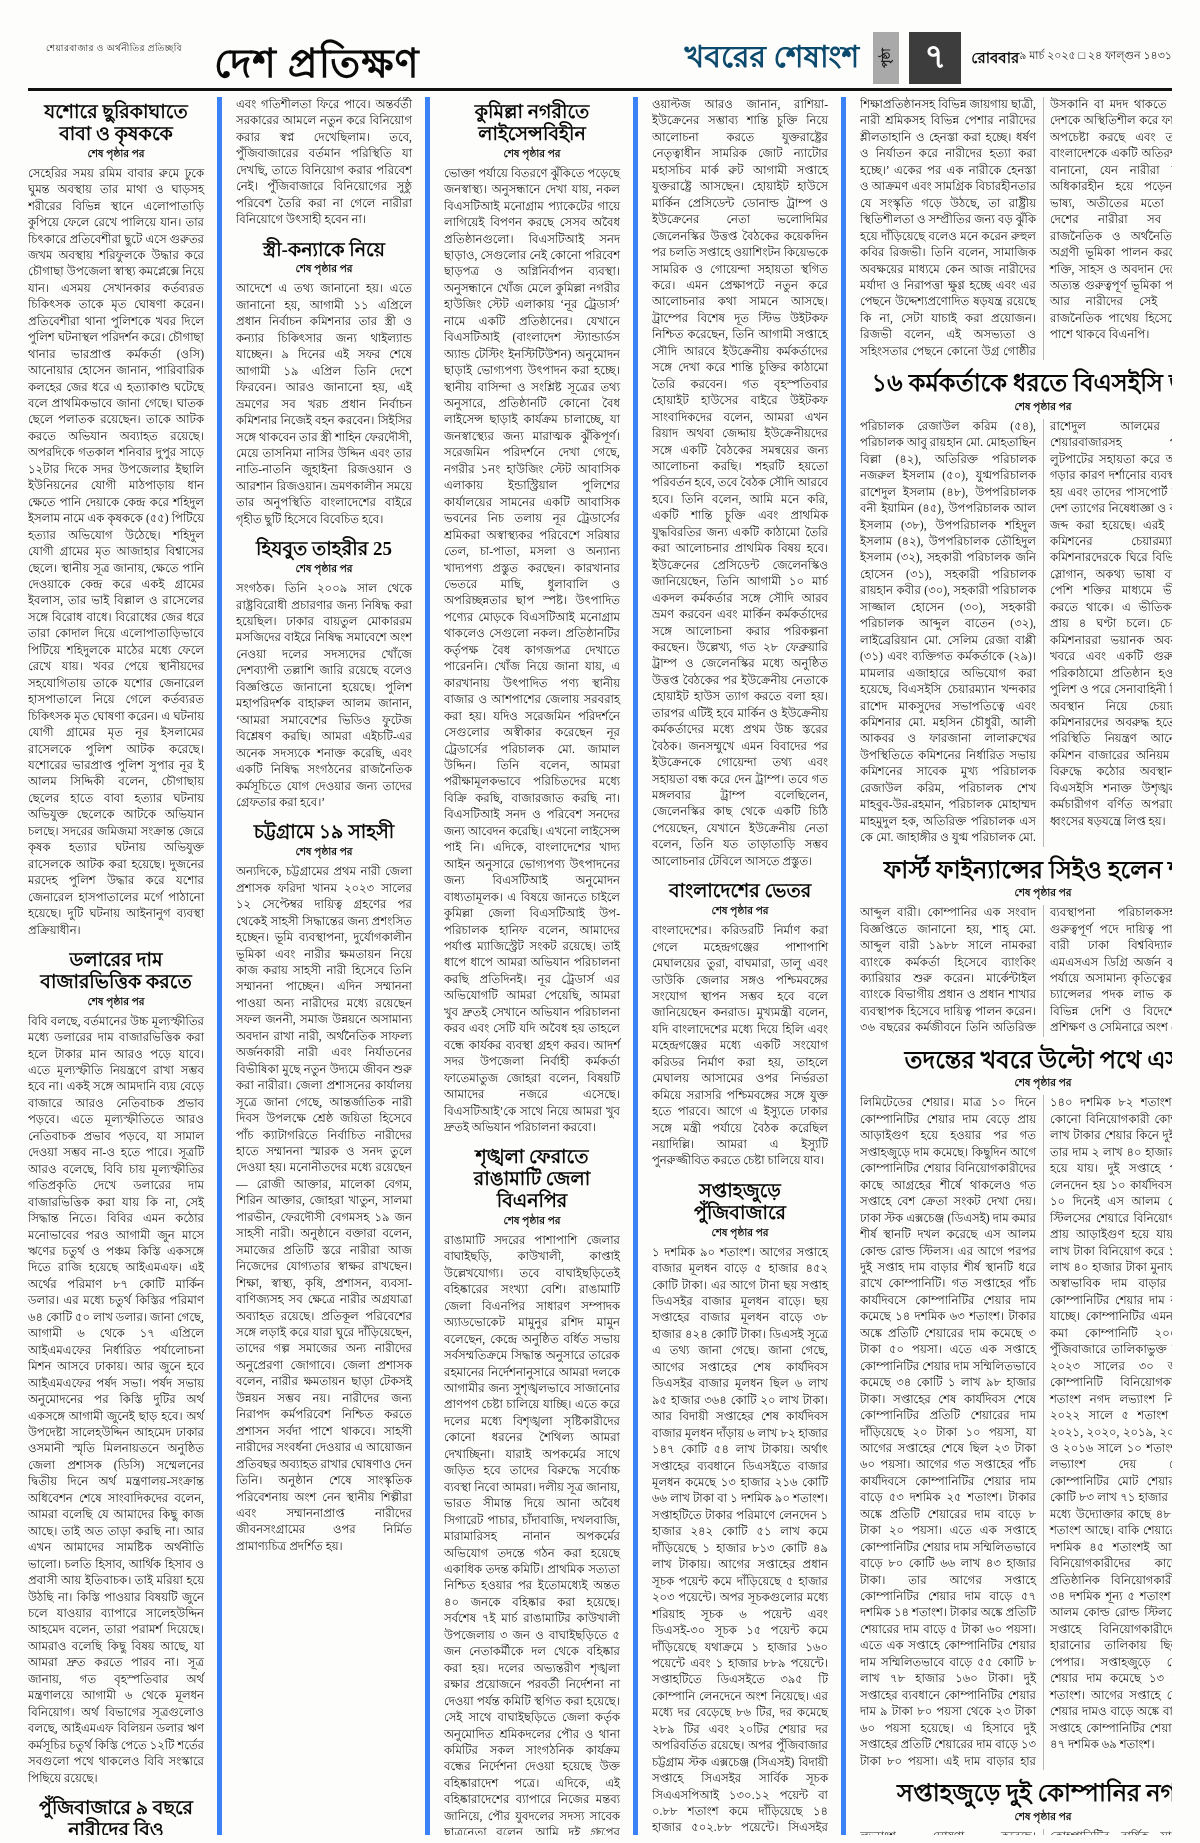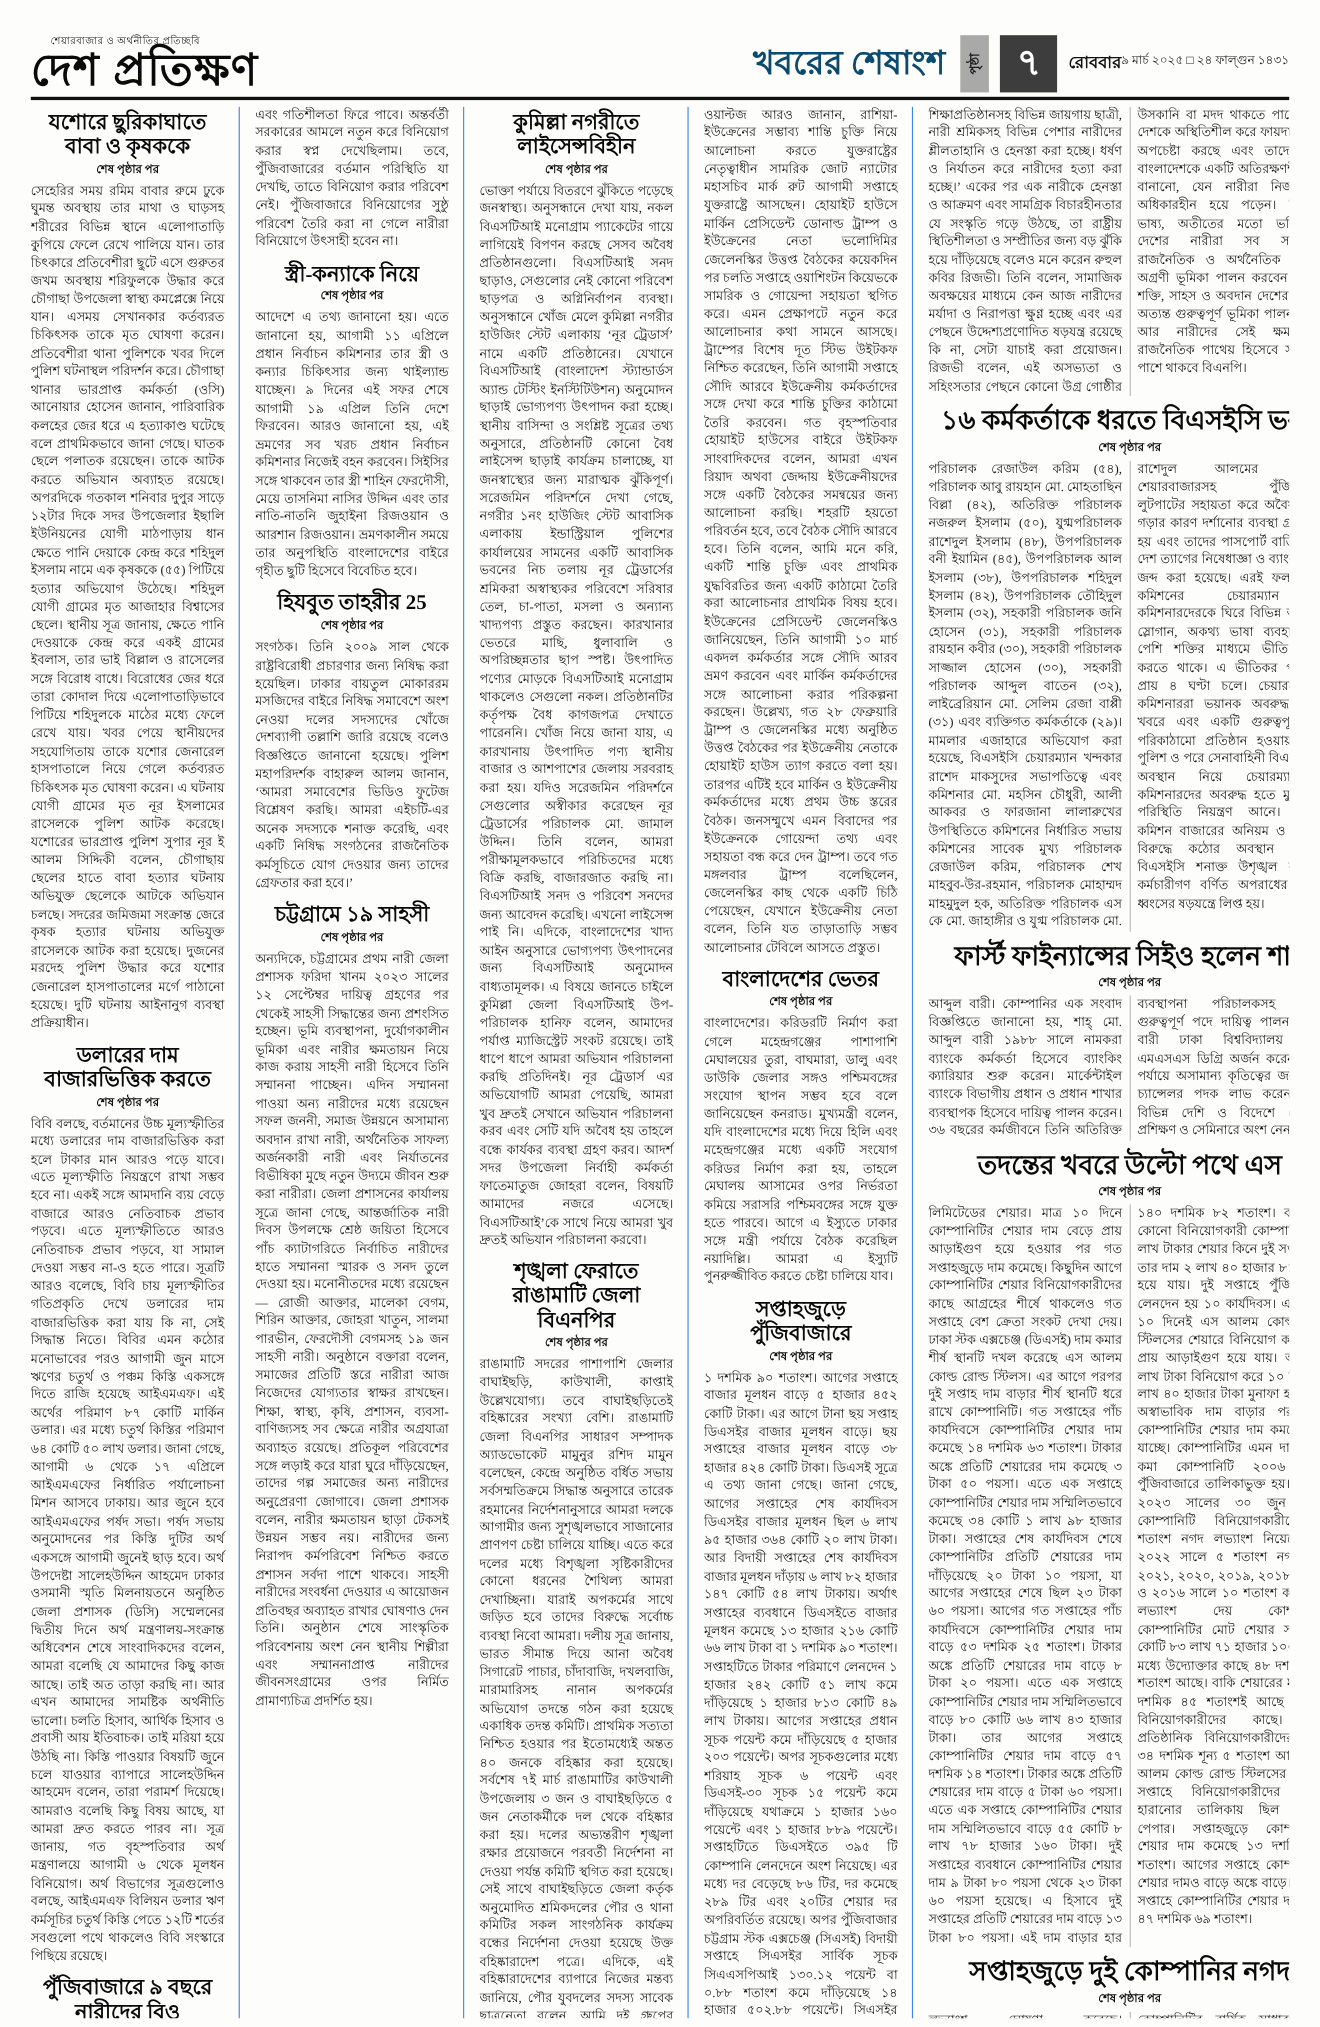--- a/index.html
+++ b/index.html
@@ -11,26 +11,27 @@
     font-family:"Liberation Serif","DejaVu Serif",serif;
     color:#111;
     box-sizing:border-box;
     overflow:hidden;
   }
   
   .masthead{
     position:absolute;left:28px;right:28px;top:22px;height:62px;
     display:flex;justify-content:space-between;align-items:flex-end;
   }
-  .brand{display:flex;flex-direction:column;line-height:1;}
+  .brand{display:flex;flex-direction:row;line-height:1;}
   .brand .tagline{font-size:9px;letter-spacing:.5px;color:#222;margin-left:18px;margin-bottom:2px;}
   .brand .logo{
     font-size:40px;font-weight:bold;color:#0a0a0a;
-    font-family:Liberation Sans, sans-serif;
+    font-family:Liberation Serif, serif;
     letter-spacing:1px;
+    margin-left:32px;
   }
   .mast-right{display:flex;align-items:center;gap:10px;}
   .section-title{font-size:30px;font-weight:bold;color:#0c4a6e;margin-right:4px;white-space:nowrap;}
   .page-word-box{
     width:26px;height:52px;background:#a9a9a9;color:#1d1d1d;
     display:flex;align-items:center;justify-content:center;
     font-size:12px;font-weight:bold;
   }
   .page-word-box span{transform:rotate(-90deg);white-space:nowrap;display:block;}
   .page-num-box{
@@ -43,21 +44,21 @@
   .dateblock .dateline{font-size:11px;color:#222;}
   .mast-rule{position:absolute;left:28px;right:28px;top:88px;height:3px;background:#111;}
 
   
   .bodywrap{
     position:absolute;left:28px;right:28px;top:97px;bottom:8px;
     display:flex;gap:14px;overflow:hidden;
   }
   .col{
     width:176px;flex:0 0 176px;overflow:hidden;
-    border-right:1px solid #3b82f6;padding-right:13px;
+    border-right:5px solid #3b82f6;padding-right:13px;
   }
   .col-right{
     width:366px;flex:0 0 366px;overflow:hidden;border-right:none;padding-right:0;
   }
   .article{margin-bottom:10px;}
   .headline{
     font-size:19px;line-height:1.15;font-weight:bold;text-align:center;
     margin:4px 0 1px 0;color:#0a0a0a;
     font-family:"Liberation Serif","DejaVu Serif",serif;
   }

